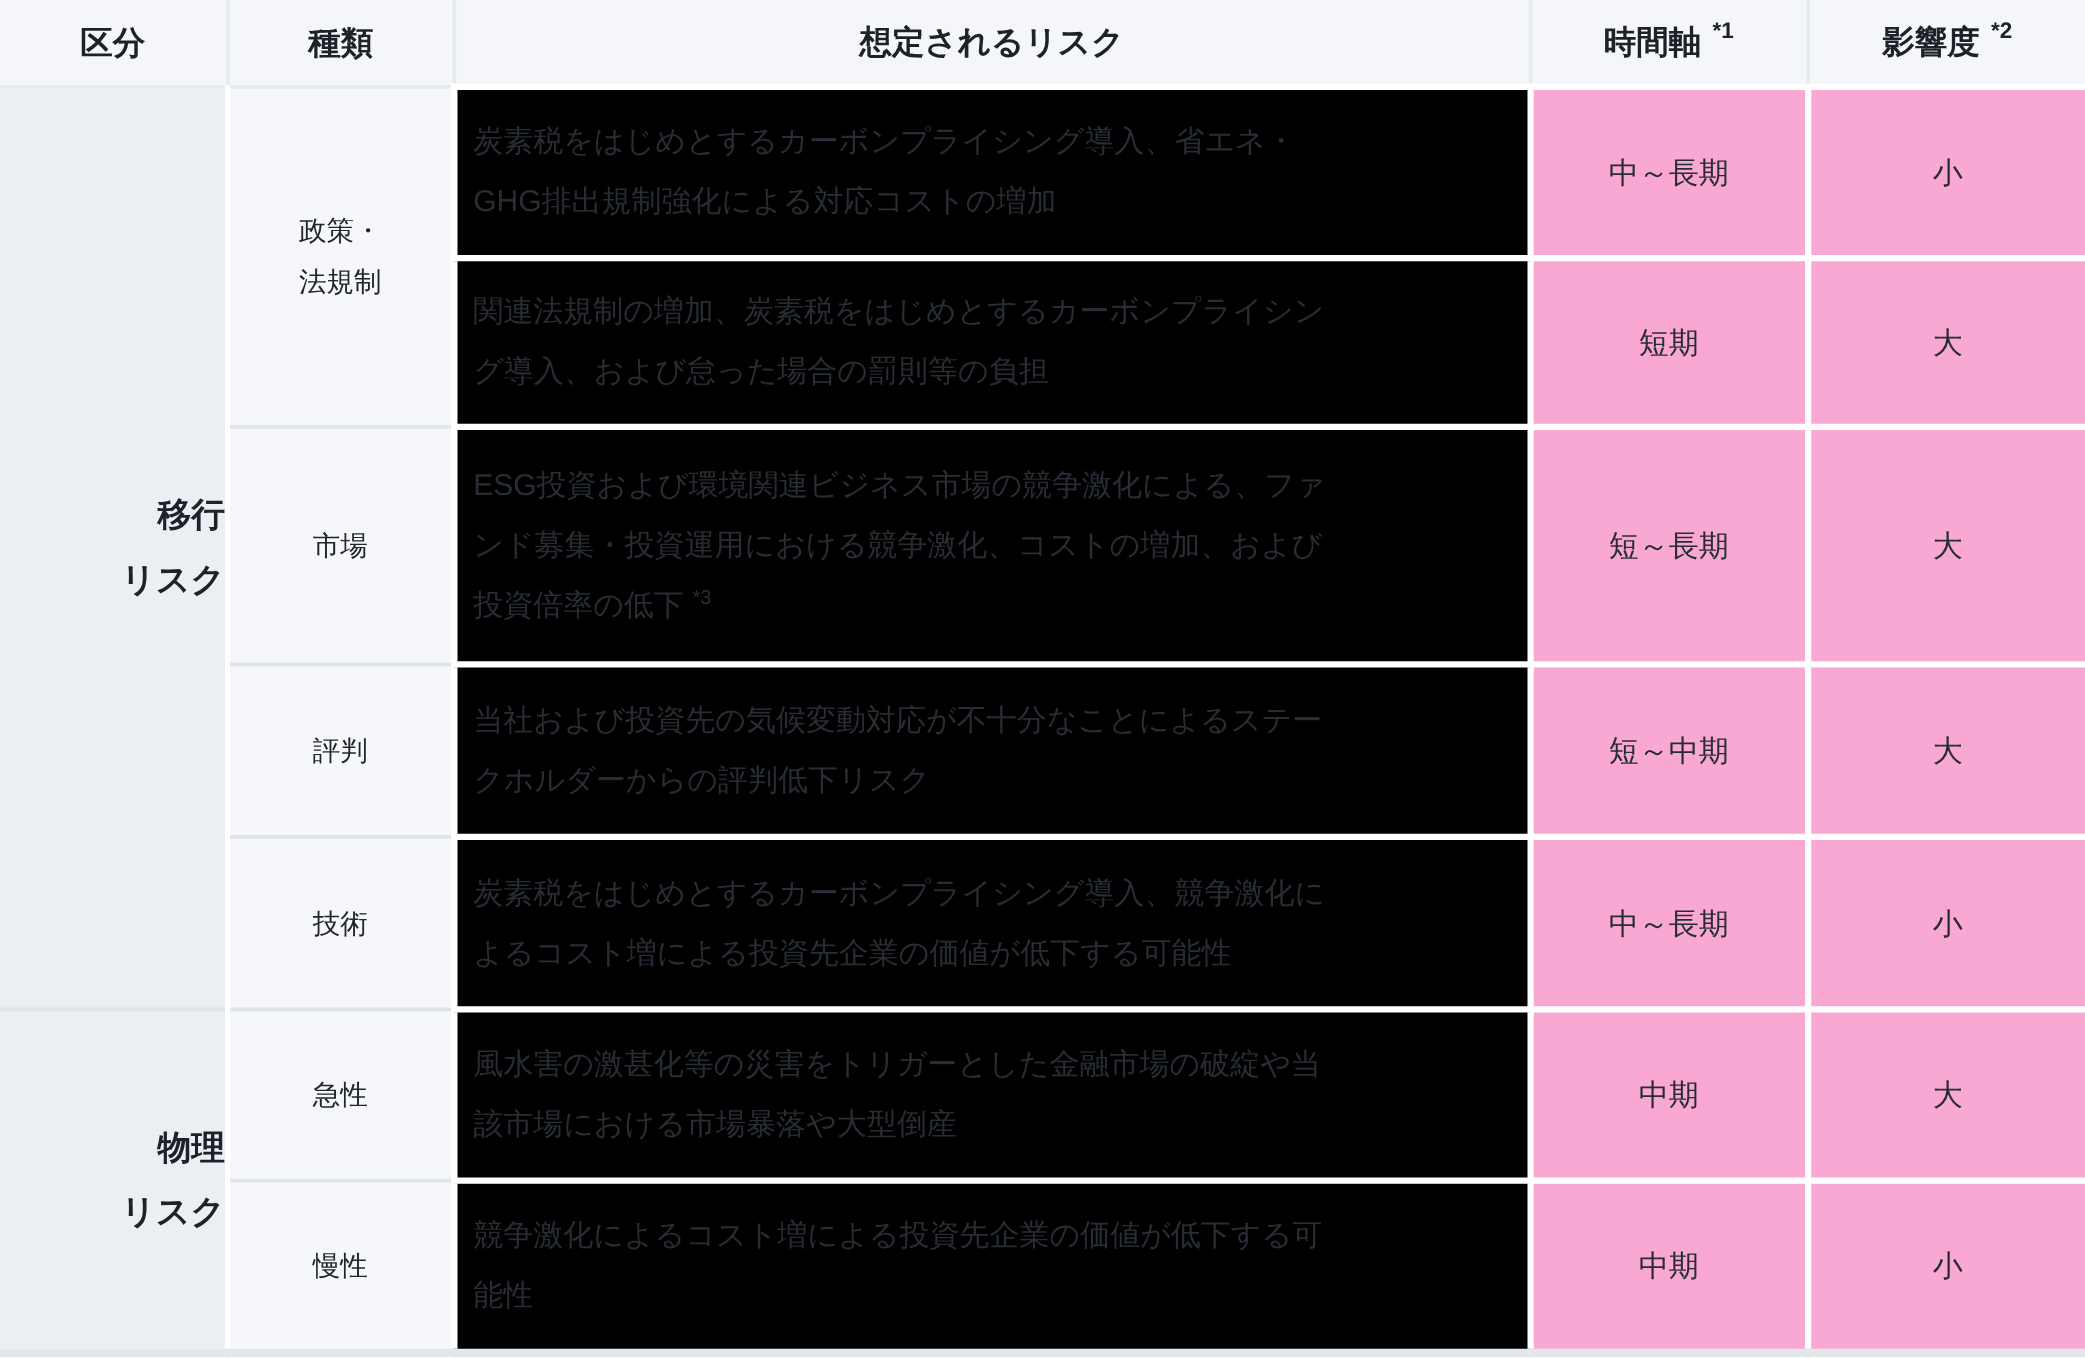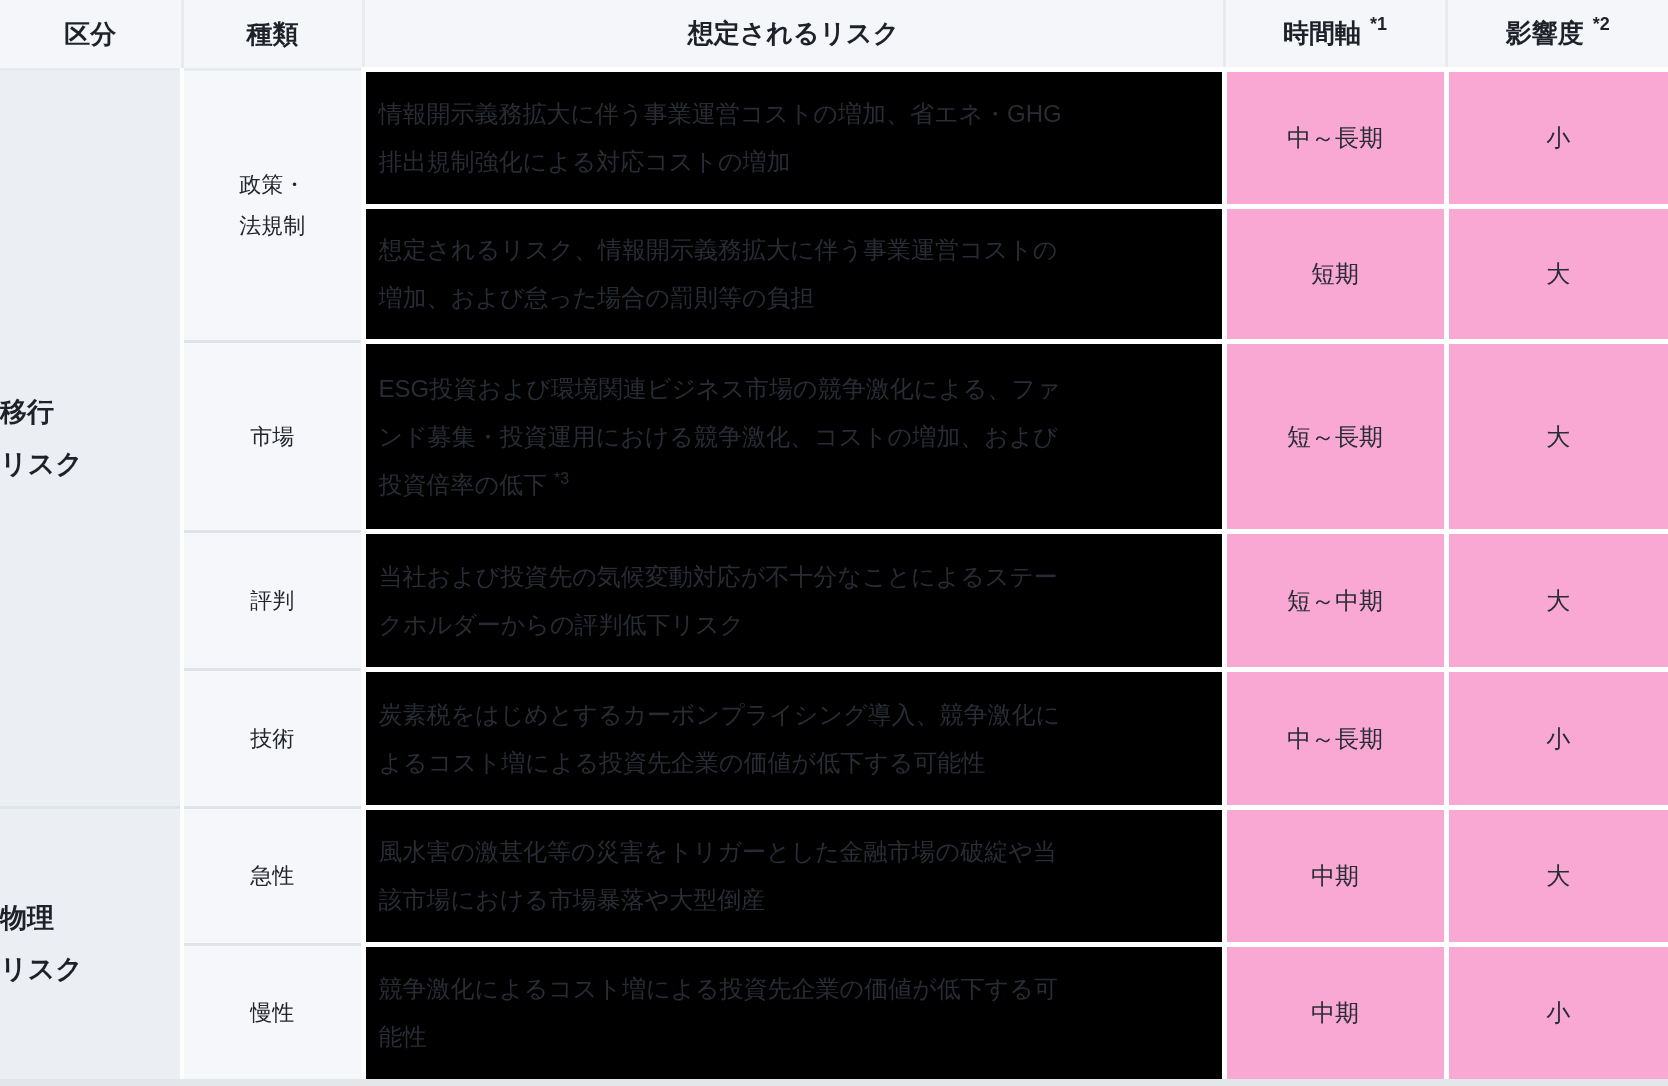--- a/index.html
+++ b/index.html
@@ -41,21 +41,21 @@
     margin-left: 9px;
     position: relative;
     top: -2px;
   }
   
   td.cat {
     background: #ebeef3;
     color: #1e2128;
     font-size: 27px;
     font-weight: bold;
-    text-align: left;
+    text-align: right;
     vertical-align: middle;
     white-space: pre-line;
     line-height: 1.9;
     border-top: 3px solid #dfe4e8;
     border-bottom: 3px solid #dfe4e8;
     border-left: 4px solid #ffffff;
     border-right: 4px solid #ffffff;
     padding: 0;
   }
   td.type {
@@ -118,26 +118,26 @@
       <th><span>時間軸</span><span class="sup-note">*1</span></th>
       <th><span>影響度</span><span class="sup-note">*2</span></th>
     </tr>
   </thead>
   <tbody>
     <tr style="height:132px">
       <td class="cat" rowspan="5">移行
 リスク</td>
       <td class="type" rowspan="2">政策・
 法規制</td>
-      <td class="risk">情報開示義務拡大に伴う事業運営コストの増加、省エネ・GHG排出規制強化による対応コストの増加</td>
+      <td class="risk">炭素税をはじめとするカーボンプライシング導入、省エネ・GHG排出規制強化による対応コストの増加</td>
       <td class="val">中～長期</td>
       <td class="val">小</td>
     </tr>
     <tr style="height:130px">
-      <td class="risk">想定されるリスク、情報開示義務拡大に伴う事業運営コストの増加、および怠った場合の罰則等の負担</td>
+      <td class="risk">関連法規制の増加、炭素税をはじめとするカーボンプライシング導入、および怠った場合の罰則等の負担</td>
       <td class="val">短期</td>
       <td class="val">大</td>
     </tr>
     <tr style="height:184px">
       <td class="type">市場</td>
       <td class="risk"><span>ESG投資および環境関連ビジネス市場の競争激化による、ファンド募集・投資運用における競争激化、コストの増加、および投資倍率の低下</span><span class="sup-note">*3</span></td>
       <td class="val">短～長期</td>
       <td class="val">大</td>
     </tr>
     <tr style="height:133px">

